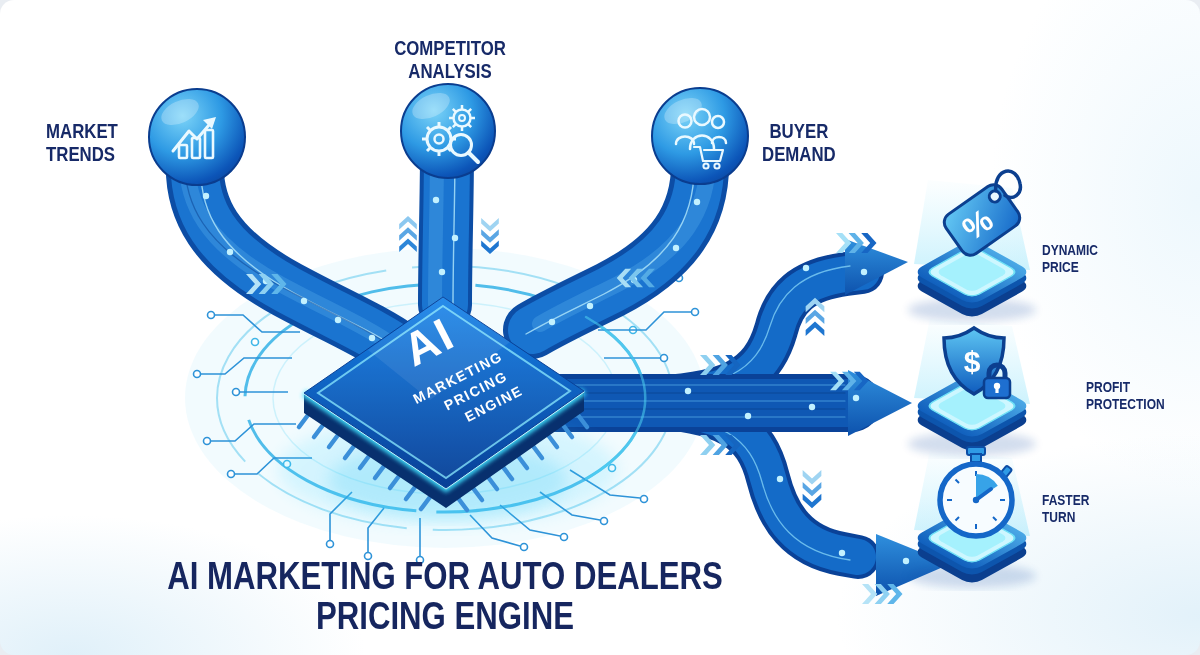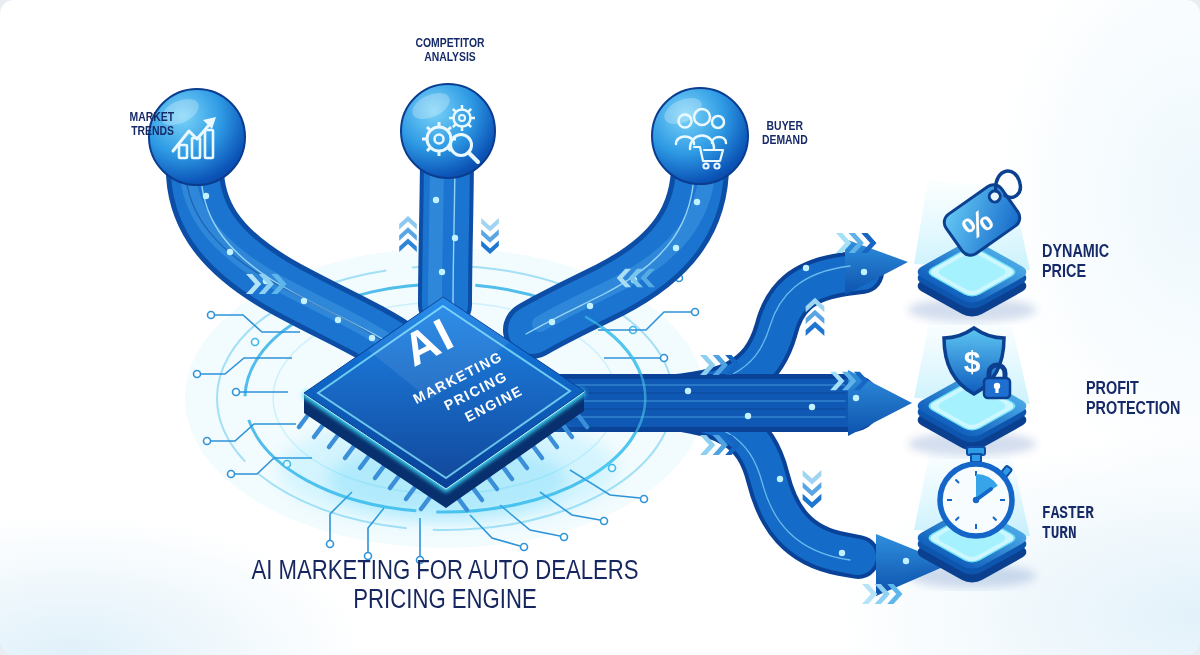--- a/index.html
+++ b/index.html
@@ -10,24 +10,24 @@
       radial-gradient(ellipse 520px 260px at 100% 94%, rgba(173,216,240,.35), transparent 70%),
       radial-gradient(ellipse 300px 420px at 100% 30%, rgba(205,234,249,.35), transparent 70%),
       #ffffff;
     border-radius:14px;overflow:hidden;
     font-family:"Liberation Sans", sans-serif;
   }
   svg.scene{position:absolute;inset:0;}
   .lbl{position:absolute;color:#172a68;font-weight:bold;line-height:1.1;}
   .lbl .ln{transform:scaleX(.8);transform-origin:center;white-space:nowrap;}
   .lbl.left-align .ln{transform-origin:left;}
-  .in-lbl{font-size:13px;}
-  .out-lbl{font-size:18px;}
+  .in-lbl{font-size:21px;}
+  .out-lbl{font-size:15px;}
   .title{position:absolute;left:0;top:556px;width:890px;text-align:center;
-         color:#16265f;font-weight:normal;font-size:27px;line-height:1.06;}
+         color:#16265f;font-weight:bold;font-size:38px;line-height:1.06;}
   .title .t-ln{transform:scaleX(.82);transform-origin:center;white-space:nowrap;}
   svg text{font-family:"Liberation Sans", sans-serif;font-weight:bold;}
 </style>
 </head>
 <body>
 
 <div class="stage">
 
 <svg class="scene" viewBox="0 0 1200 655">
   <defs>
@@ -419,21 +419,21 @@
           <line x1="-20.5" y1="20.5" x2="-17" y2="17"></line>
         </g>
         <path d="M0,0 L0,-26 A26,26 0 0 1 21.8,-14.2 Z" fill="#37a3e8"></path>
         <line x1="0" y1="0" x2="15" y2="-11" stroke="#1467c8" stroke-width="4" stroke-linecap="round"></line>
         <circle r="3.2" fill="#1467c8"></circle>
       </g>
     </g>
   </g>
 </svg>
 
-<div class="lbl in-lbl" style="left:30px;top:110px;width:160px;text-align:right;">
+<div class="lbl in-lbl" style="left:30px;top:119px;width:160px;text-align:left;">
   <div class="ln">MARKET</div>
   <div class="ln">TRENDS</div>
 </div>
 
 <div class="lbl in-lbl" style="left:350px;top:36px;width:200px;text-align:center;">
   <div class="ln">COMPETITOR</div>
   <div class="ln">ANALYSIS</div>
 </div>
 
 <div class="lbl in-lbl left-align" style="left:762px;top:119px;text-align:center;">
@@ -444,21 +444,21 @@
 <div class="lbl out-lbl left-align" style="left:1042px;top:242px;">
   <div class="ln">DYNAMIC</div>
   <div class="ln">PRICE</div>
 </div>
 
 <div class="lbl out-lbl left-align" style="left:1042px;top:379px;margin-left:44px;">
   <div class="ln">PROFIT</div>
   <div class="ln">PROTECTION</div>
 </div>
 
-<div class="lbl out-lbl left-align" style="left:1042px;top:504px;font-family:Liberation Mono, monospace;">
+<div class="lbl out-lbl left-align" style="left:1042px;top:492px;">
   <div class="ln">FASTER</div>
   <div class="ln">TURN</div>
 </div>
 
 <div class="title">
   <div class="t-ln">AI MARKETING FOR AUTO DEALERS</div>
   <div class="t-ln">PRICING ENGINE</div>
 </div>
 
 </div>

